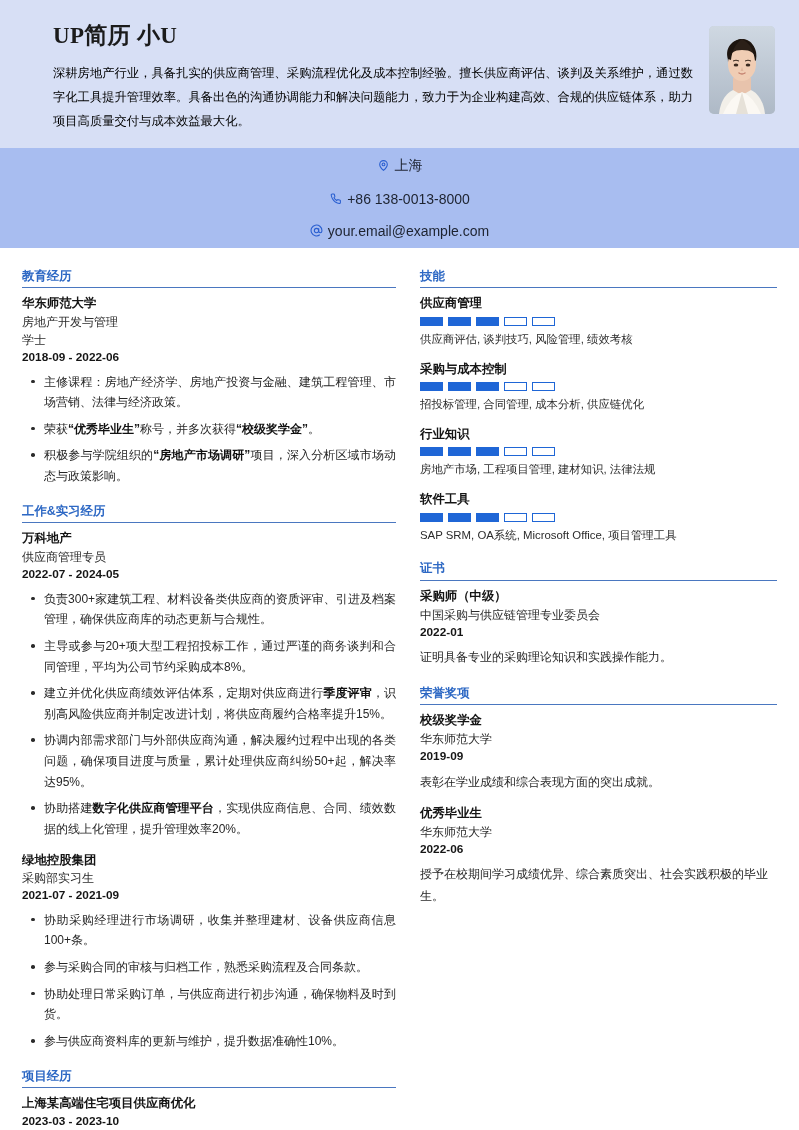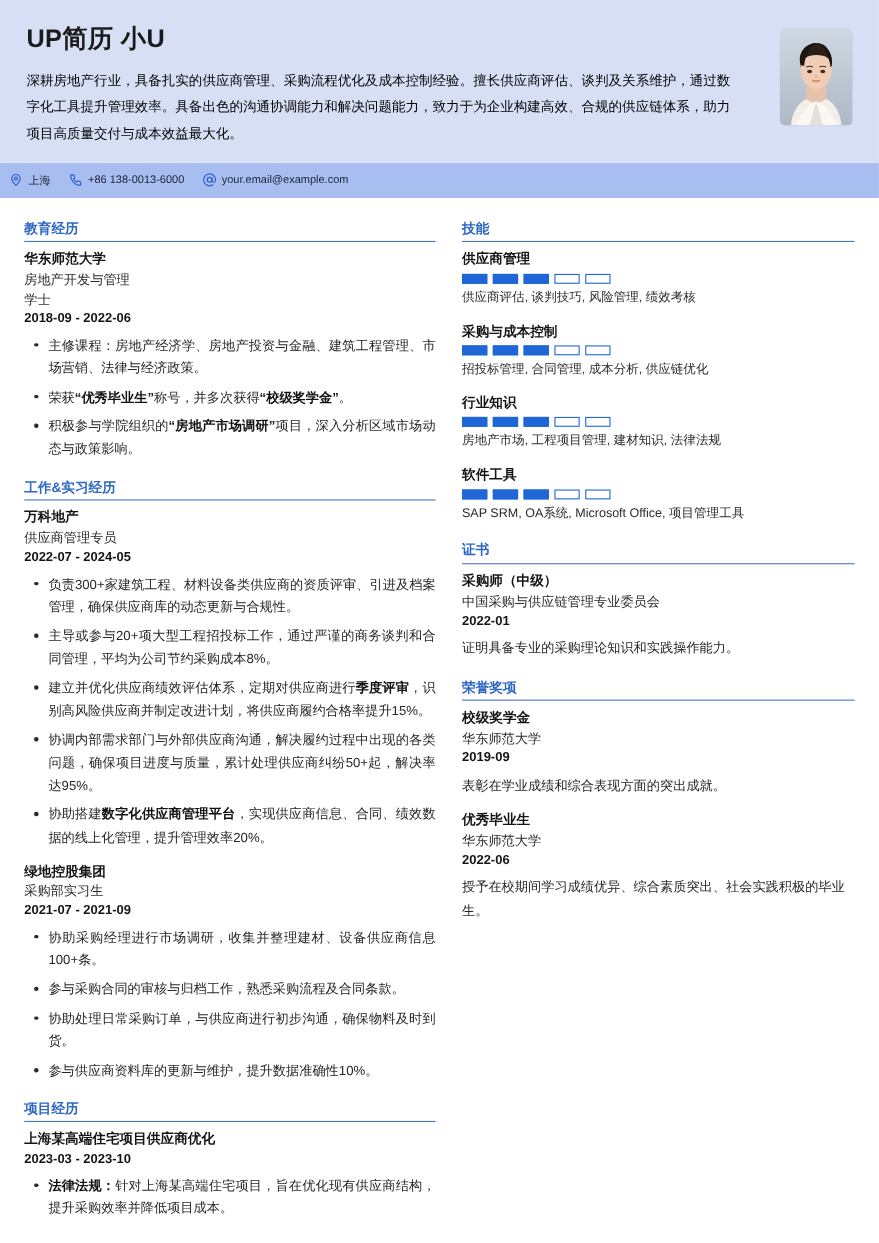--- a/index.html
+++ b/index.html
@@ -24,21 +24,22 @@
   .header {
     background: #d7dff5;
     padding: 22px 24px 14px 24px;
     position: relative;
     min-height: 146px;
     box-sizing: border-box;
   }
   .header-inner {
     display: flex;
     align-items: flex-start;
-    justify-content: space-between;
+    justify-content: flex-end;
+    font-family: Liberation Serif, serif;
   }
   .header-text {
     flex: 1;
     padding-right: 16px;
     max-width: 640px;
   }
   .name-title {
     font-size: 23px;
     font-weight: bold;
     color: #1b1b1b;
@@ -62,27 +63,28 @@
     margin-top: 4px;
     overflow: hidden;
     position: relative;
     background: #c3ccd6;
   }
   .photo svg { display: block; width: 100%; height: 100%; }
 
   
   .contact-bar {
     background: #a8bdf0;
-    padding: 9px 8px;
+    padding: 9px 24px;
     display: flex;
     align-items: center;
     gap: 16px;
-    font-size: 10px;
+    font-size: 14px;
     color: #1d2330;
     box-sizing: border-box;
+    flex-direction: column;
   }
   .contact-item {
     display: flex;
     align-items: center;
     gap: 5px;
     white-space: nowrap;
   }
   .contact-item .ci {
     width: 13px; height: 13px;
     display: inline-flex;
@@ -244,21 +246,21 @@
         </svg>
       </span>
       <span>上海</span>
     </div>
     <div class="contact-item">
       <span class="ci">
         <svg viewBox="0 0 24 24" fill="none" stroke="currentColor" stroke-width="2" stroke-linecap="round">
           <path d="M21 16.9v2.6a1.7 1.7 0 01-1.9 1.7 16.8 16.8 0 01-7.3-2.6A16.5 16.5 0 016.7 13 16.8 16.8 0 014.1 5.6 1.7 1.7 0 015.8 3.7h2.6a1.7 1.7 0 011.7 1.5c.1.9.3 1.7.6 2.5a1.7 1.7 0 01-.4 1.8l-1.1 1.1a13.6 13.6 0 005.1 5.1l1.1-1.1a1.7 1.7 0 011.8-.4c.8.3 1.6.5 2.5.6a1.7 1.7 0 011.5 1.7z"></path>
         </svg>
       </span>
-      <span>+86 138-0013-6000</span>
+      <span>+86 138-0013-8000</span>
     </div>
     <div class="contact-item">
       <span class="ci">
         <svg viewBox="0 0 24 24" fill="none" stroke="currentColor" stroke-width="2">
           <circle cx="12" cy="12" r="4"></circle>
           <path d="M16 8v5a3 3 0 006 0v-1a10 10 0 10-3.9 7.9"></path>
         </svg>
       </span>
       <span>your.email@example.com</span>
     </div>

